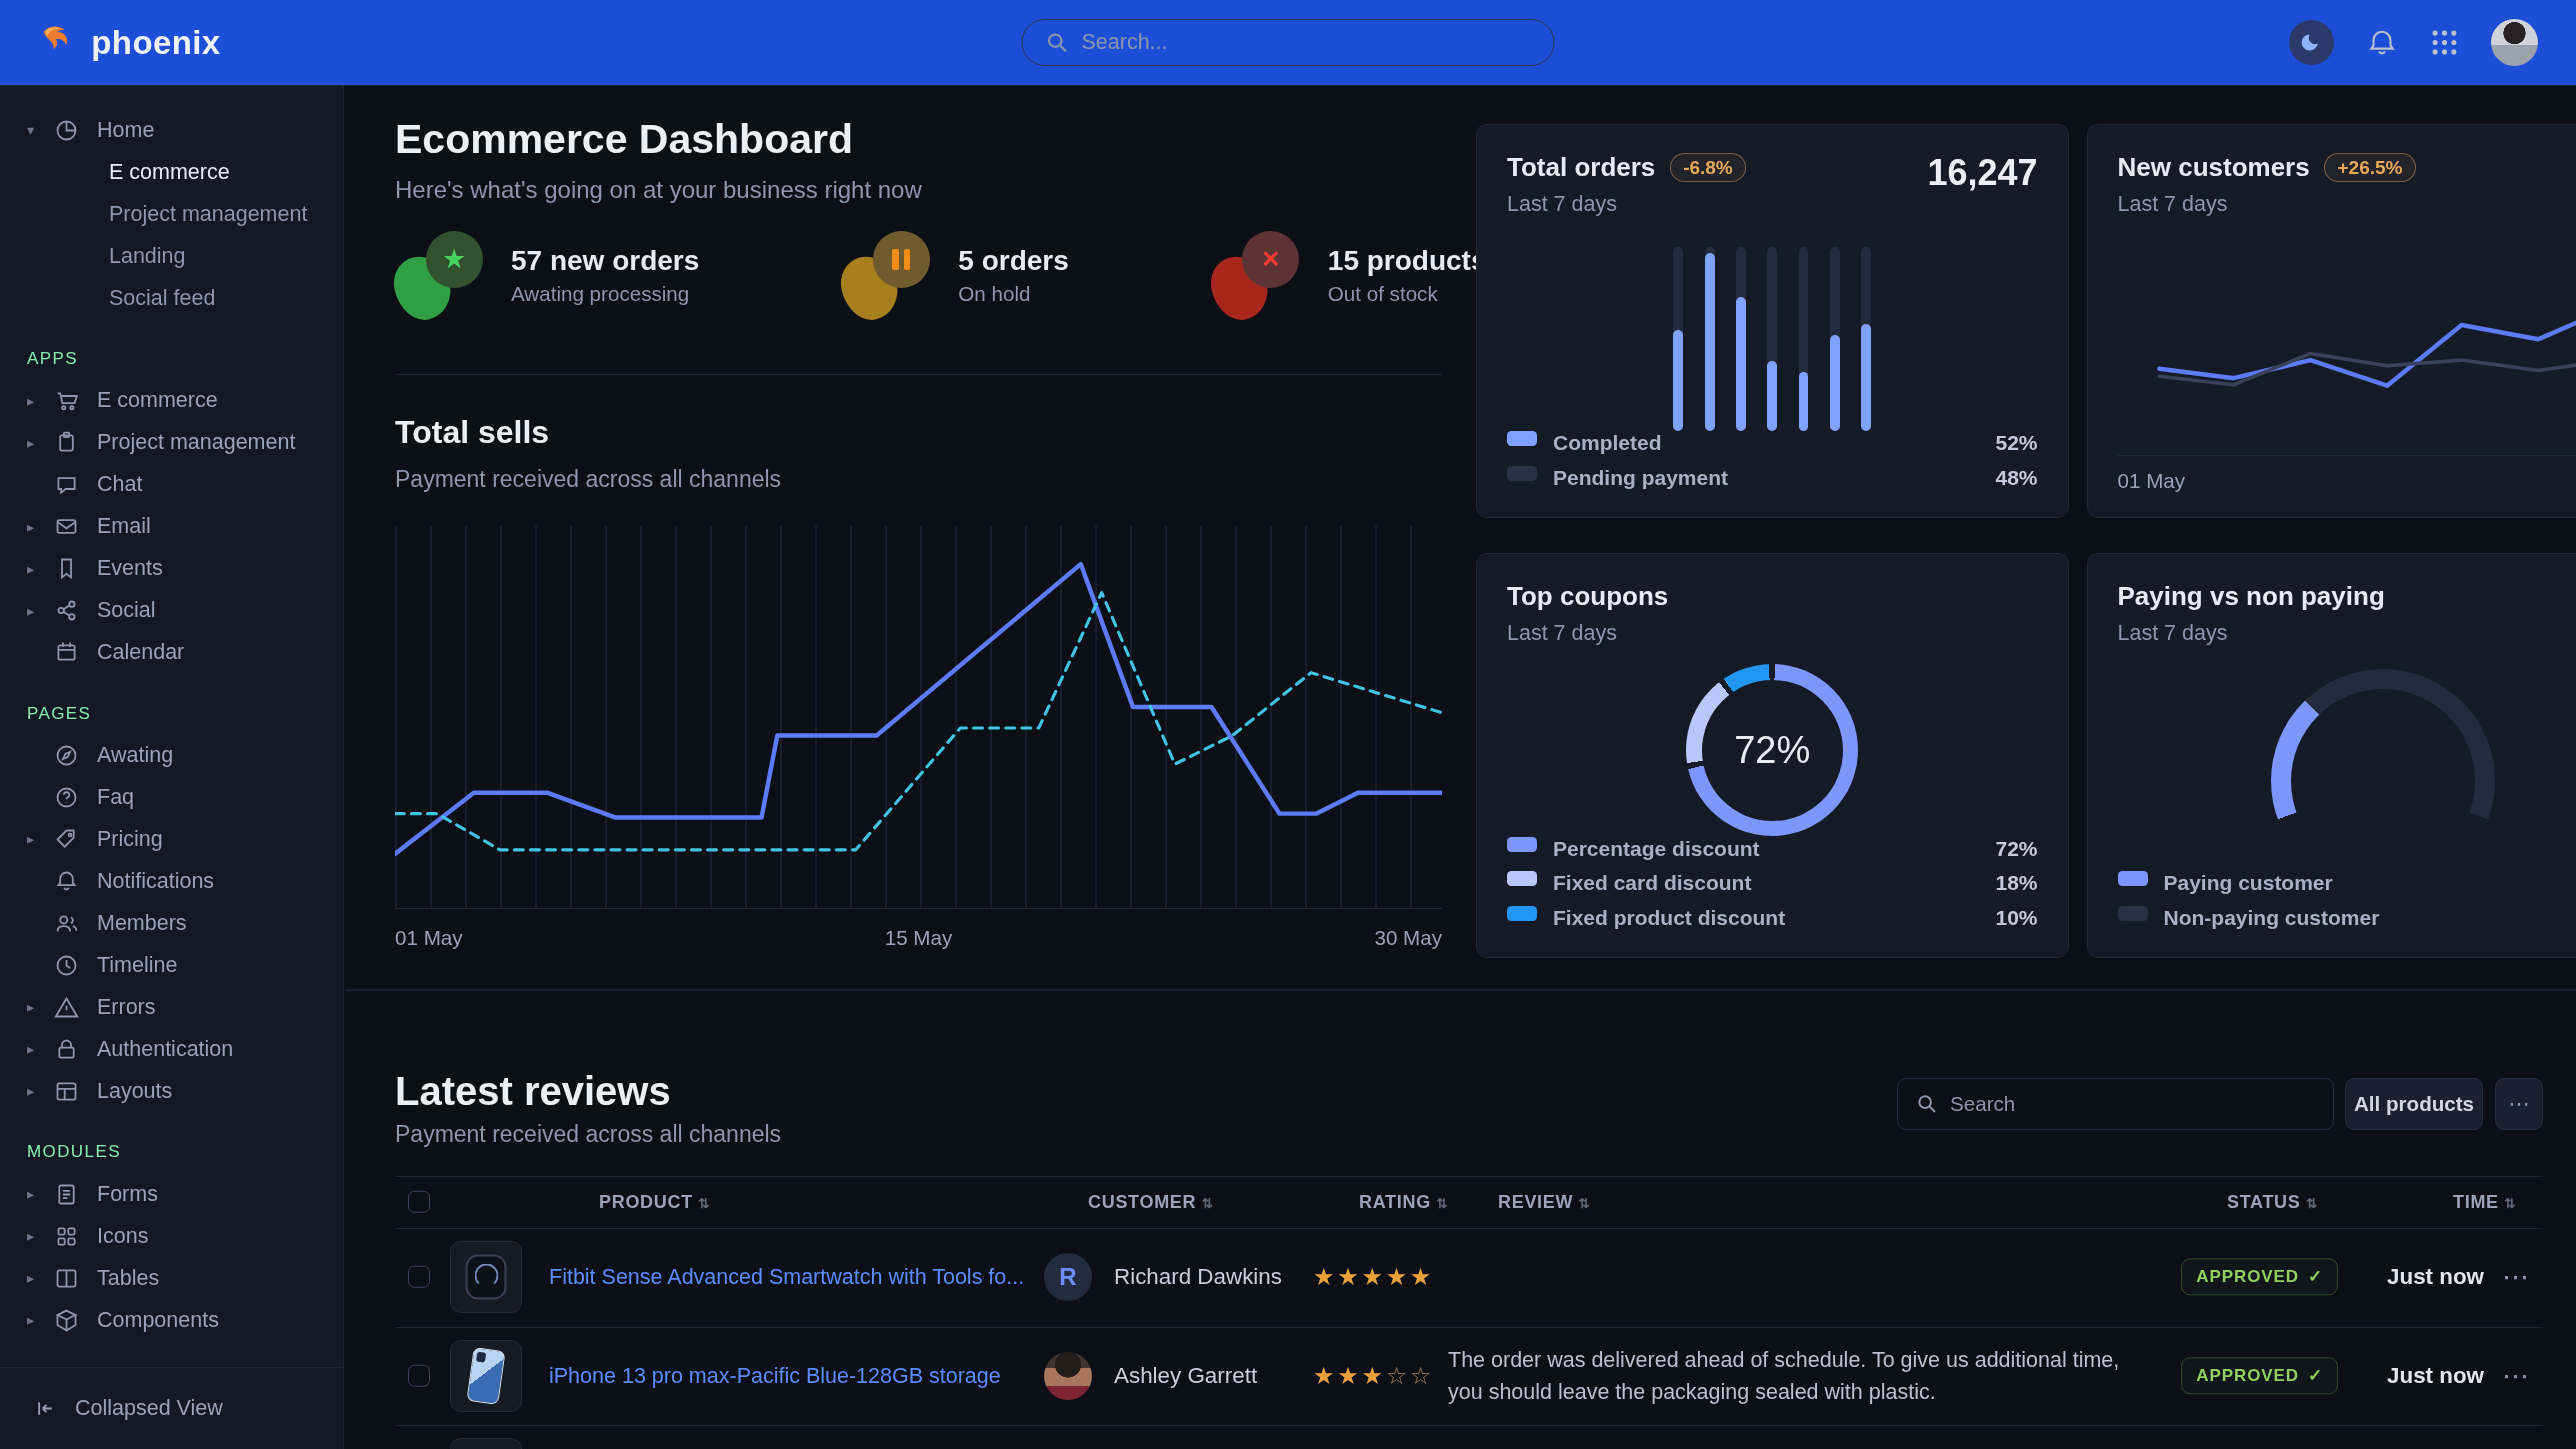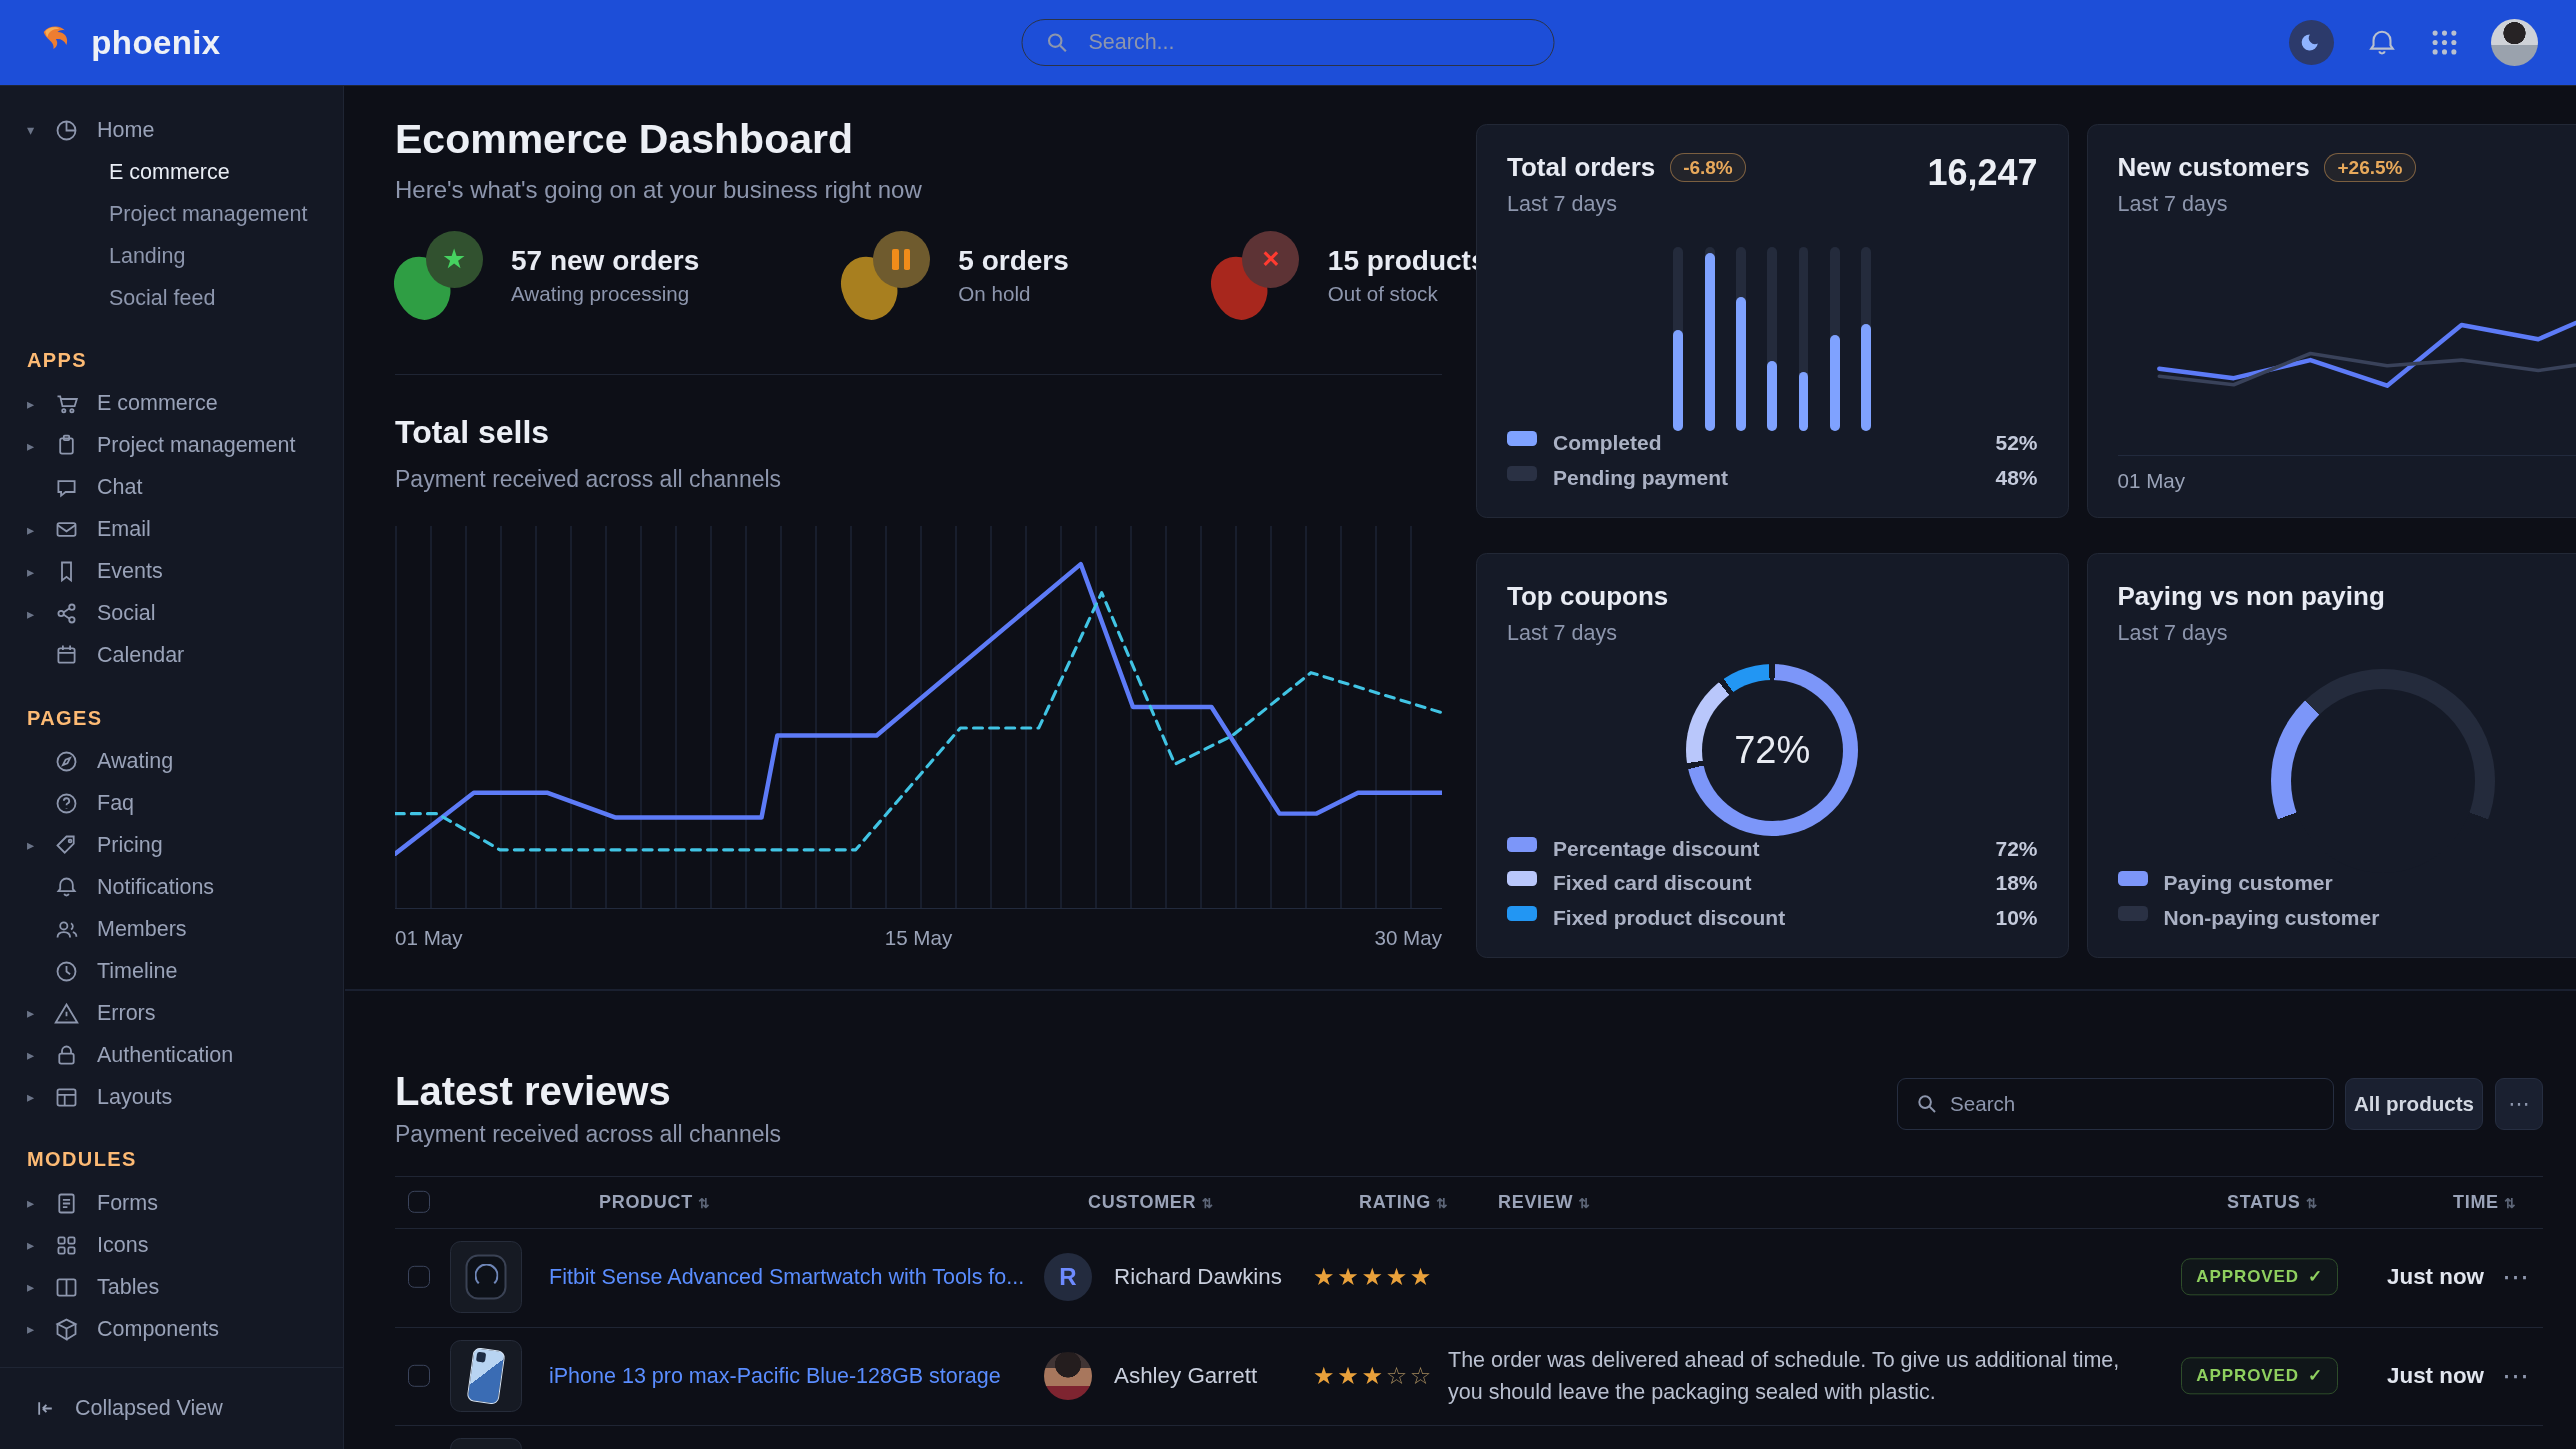--- a/index.html
+++ b/index.html
@@ -7,42 +7,42 @@
   body {
     background:#0d0f17; color:#dfe3ee; overflow:hidden; position:relative;
     font-family:"Liberation Sans", sans-serif;
   }
   
   #navbar { position:absolute; top:0; left:0; right:0; height:86px; background:#1d4ed8;
     border-bottom:1.8px solid #1f2534; display:flex; align-items:center; padding:0 38px; z-index:10; }
   .logo { display:flex; align-items:center; gap:14.3px; }
   .logo-text { font-size:33px; font-weight:bold; color:#eef1f6; letter-spacing:0.4px; }
   .nav-search { position:absolute; left:50%; transform:translateX(-50%); width:533px; height:47px;
-    border:1.8px solid #2b3347; border-radius:25px; display:flex; align-items:center; gap:20px;
+    border:1.8px solid #2b3347; border-radius:25px; display:flex; align-items:center; gap:13px;
     padding:0 23px; background:transparent; }
   .nav-search input { background:transparent; border:none; outline:none; color:#aeb5c6;
     font-size:21.5px; width:100%; font-family:inherit; }
   .nav-search input::placeholder { color:#8d96ad; }
   .nav-right { margin-left:auto; display:flex; align-items:center; gap:32px; }
   .moon-btn { width:45px; height:45px; border-radius:50%; background:#2c3a6b; display:grid; place-items:center; cursor:pointer; }
   .icon-btn { display:grid; place-items:center; cursor:pointer; }
   .nav-avatar { width:47px; height:47px; border-radius:50%; cursor:pointer;
     background:
       radial-gradient(circle at 50% 30%, #272325 27%, transparent 28%),
       linear-gradient(180deg, #cfd2d8 0 55%, #9aa2ad 55% 100%);
   }
   
   #sidebar { position:absolute; top:86px; left:0; bottom:0; width:344px; background:#141824;
     border-right:1.8px solid #1f2534; padding-top:23px; font-size:21.5px; }
   .nav-row { height:42px; display:flex; align-items:center; padding-left:27px; cursor:pointer; color:#99a2b8; }
   .nav-row .caret { width:25px; font-size:14.3px; color:#6b7488; flex:0 0 25px; }
   .nav-row .s-icon { width:29px; margin-right:16px; display:flex; justify-content:center; flex:0 0 29px; }
   .nav-sub { height:42px; display:flex; align-items:center; padding-left:109px; color:#8d96ad; cursor:pointer; }
   .nav-sub.active { color:#e9edf5; }
-  .section-label { margin:30px 0 10.7px 27px; font-size:20px; font-weight:bold; color:#fdba74; letter-spacing:1.4px; }
+  .section-label { margin:30px 0 10.7px 27px; font-size:17px; font-weight:normal; color:#86efac; letter-spacing:1.4px; }
   #sidebar-footer { position:absolute; left:0; right:0; bottom:0; height:82px; border-top:1.8px solid #1f2534;
     display:flex; align-items:center; gap:16px; padding-left:32px; color:#99a2b8; cursor:pointer; background:#141824;}
   
   #main { position:absolute; left:345px; top:86px; right:0; bottom:0; }
   .abs { position:absolute; }
   #page-title { left:50px; top:30px; font-size:41px; font-weight:bold; color:#eceff5; }
   #page-subtitle { left:50px; top:90px; font-size:24px; color:#8d96ad; }
   
   #stats { left:50px; top:143px; display:flex; gap:143px; align-items:center; }
   .stat { display:flex; align-items:center; gap:23px; }

